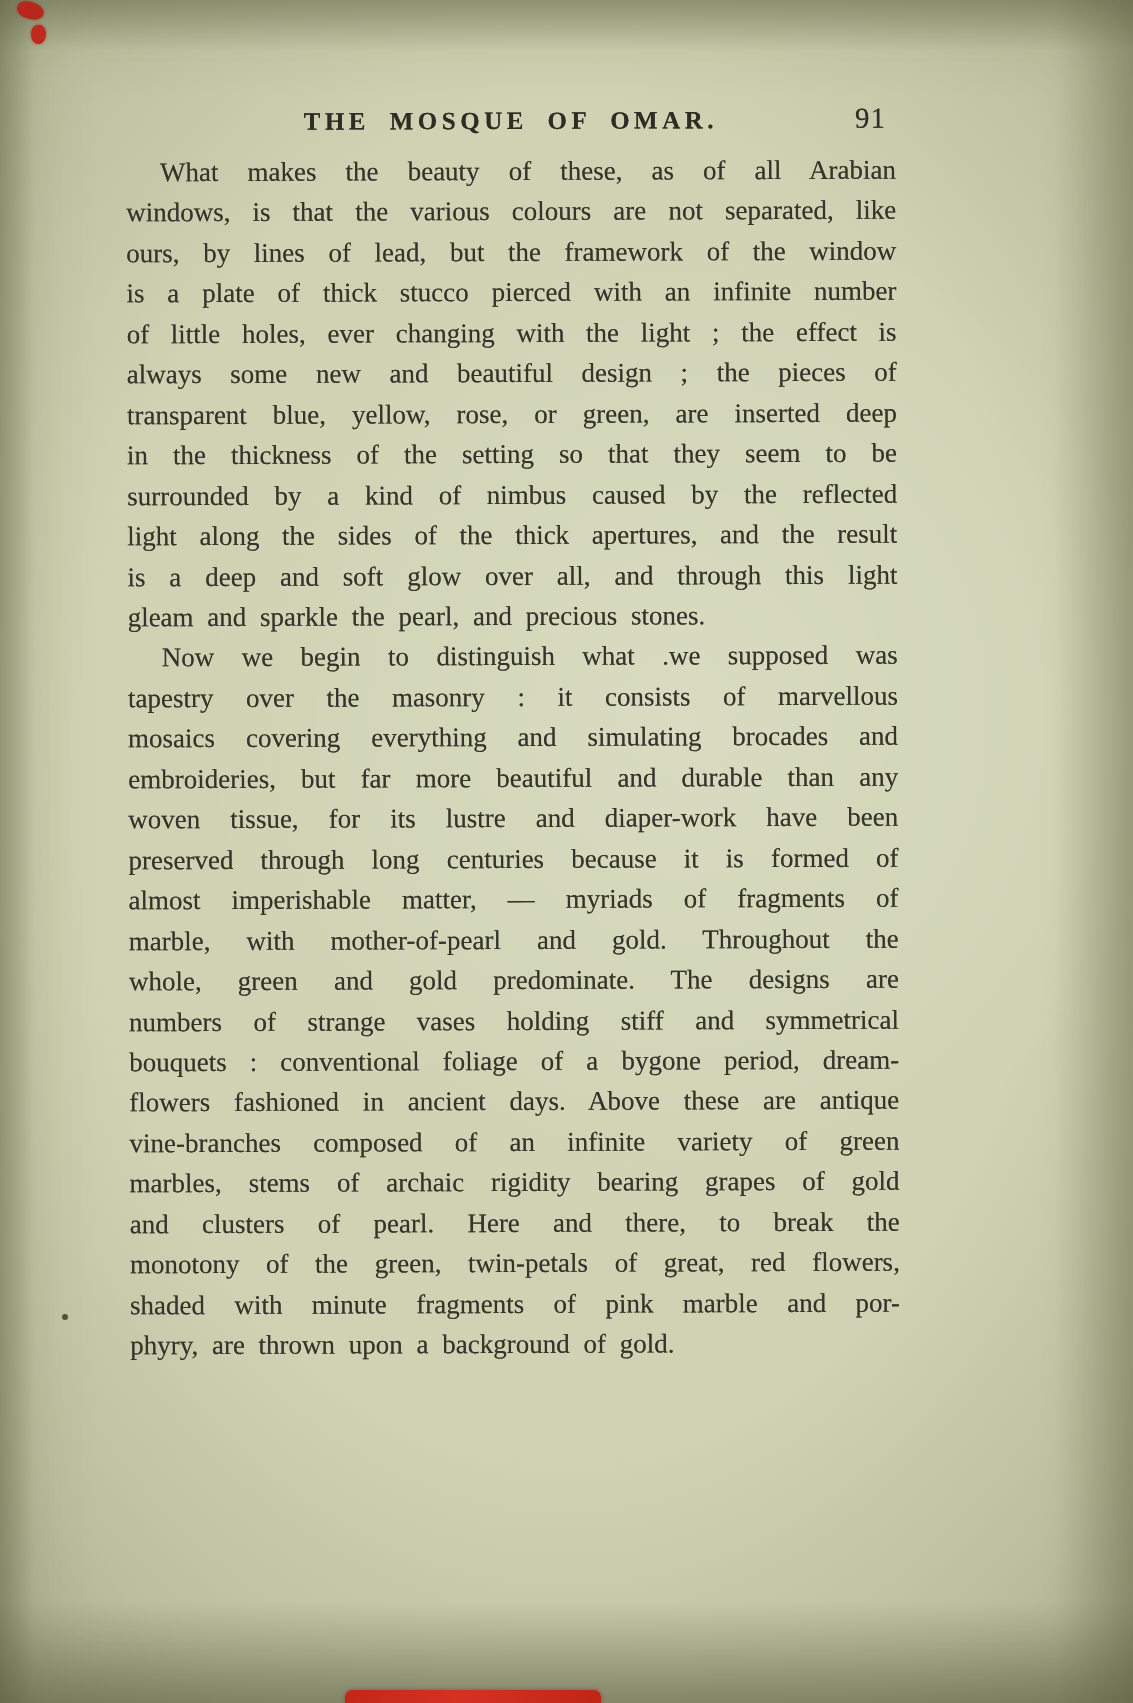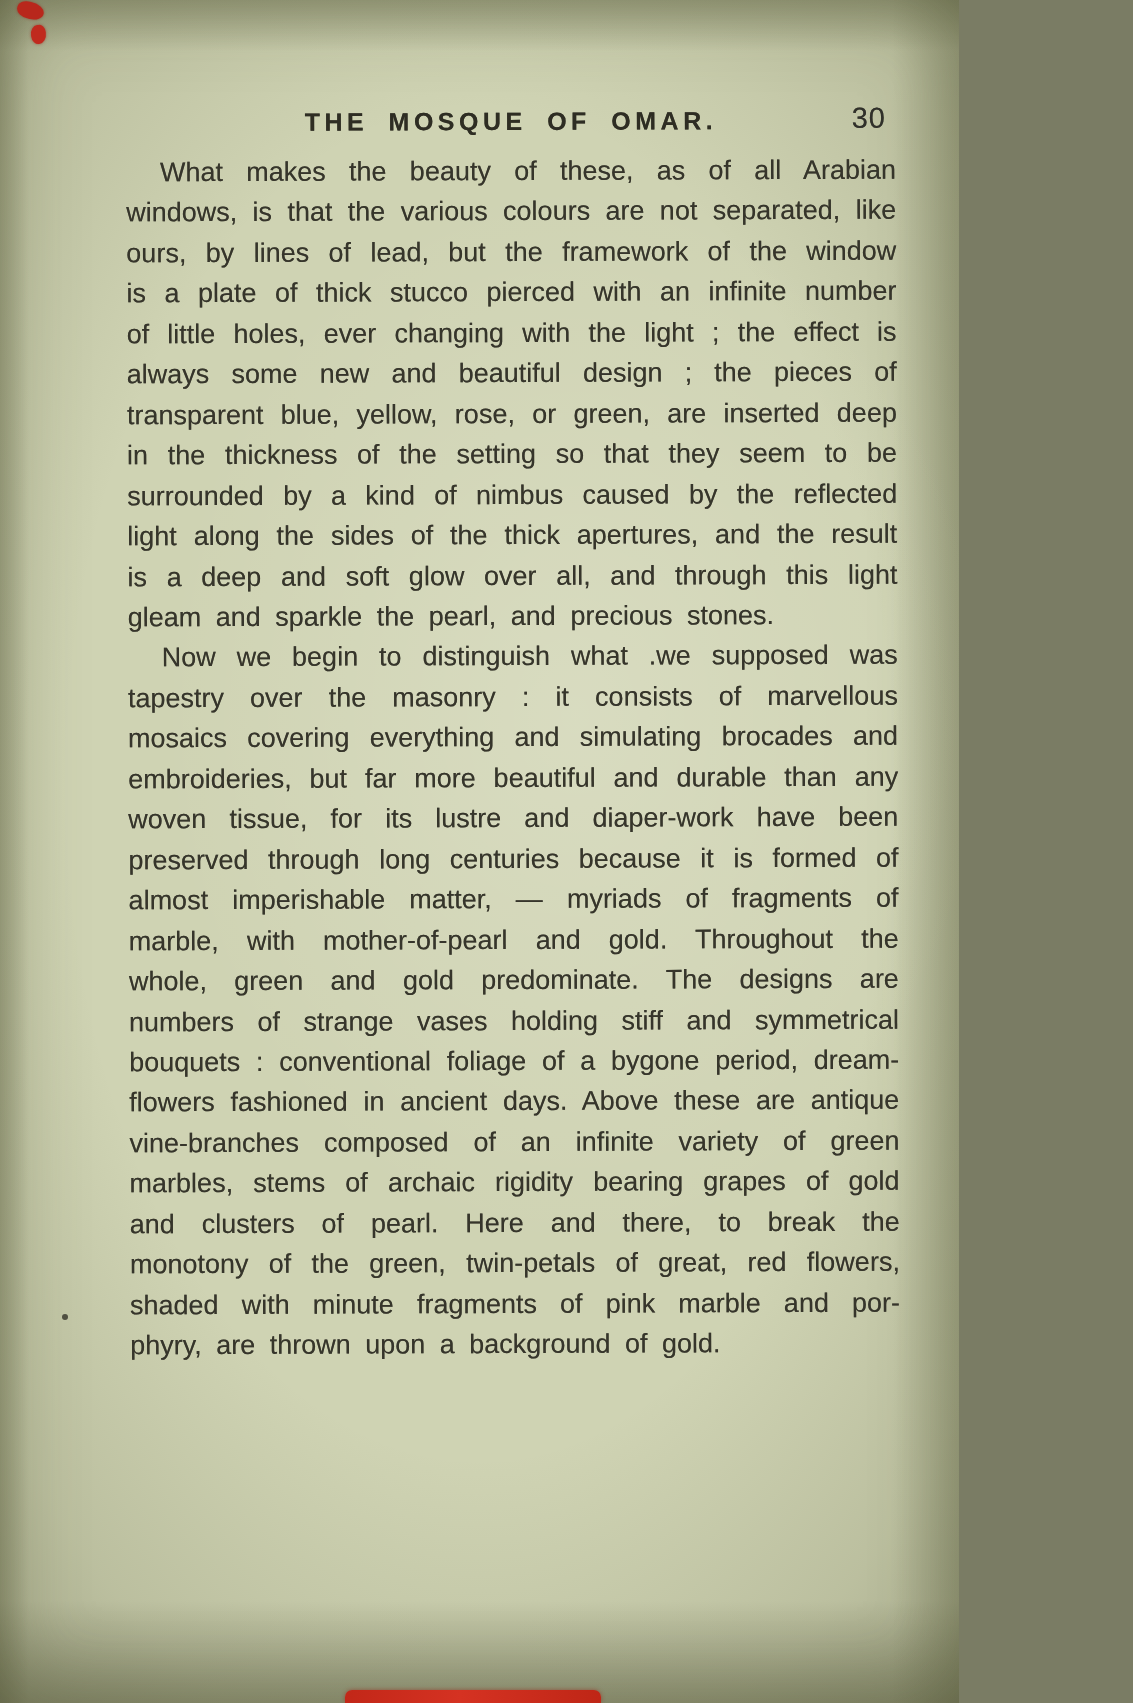--- a/index.html
+++ b/index.html
@@ -7,23 +7,23 @@
     padding: 0;
   }
   body {
     width: 1133px;
     height: 1703px;
     overflow: hidden;
     background: #7a7c64;
   }
   .page {
     position: relative;
-    width: 959px;
+    width: 1133px;
     height: 1703px;
-    font-family: Liberation Sans, sans-serif;
+    font-family: Liberation Serif, serif;
     color: #35342b;
     background:
       radial-gradient(ellipse 62% 45% at 60% 42%, rgba(255,255,245,0.20), rgba(255,255,245,0) 70%),
       radial-gradient(ellipse 78% 72% at 50% 46%, rgba(0,0,0,0) 55%, rgba(84,87,54,0.16) 82%, rgba(70,72,44,0.30) 100%),
       linear-gradient(to right, rgba(74,77,46,0.30) 0px, rgba(74,77,46,0) 3%, rgba(0,0,0,0) 93%, rgba(74,77,46,0.26) 100%),
       linear-gradient(to bottom, rgba(74,77,46,0.34) 0px, rgba(74,77,46,0) 3%, rgba(0,0,0,0) 94%, rgba(60,62,38,0.38) 100%),
       #cfd3b3;
     box-shadow: inset 0 0 70px 18px rgba(82,85,52,0.28);
   }
   .content {
@@ -128,21 +128,21 @@
 <div class="page">
 
   <span class="mark red-mark-top-1"></span>
   <span class="mark red-mark-top-2"></span>
   <span class="mark red-strip-bottom"></span>
   <span class="mark ink-speck"></span>
 
   <div class="content">
     <header class="page-header">
       <span class="running-title">THE MOSQUE OF OMAR.</span>
-      <span class="page-number">30</span>
+      <span class="page-number">91</span>
     </header>
 
     <main id="text-block">
         <div class="paragraph">
           <div class="line first">What makes the beauty of these, as of all Arabian</div>
           <div class="line">windows, is that the various colours are not separated, like</div>
           <div class="line">ours, by lines of lead, but the framework of the window</div>
           <div class="line">is a plate of thick stucco pierced with an infinite number</div>
           <div class="line">of little holes, ever changing with the light ; the effect is</div>
           <div class="line">always some new and beautiful design ; the pieces of</div>

